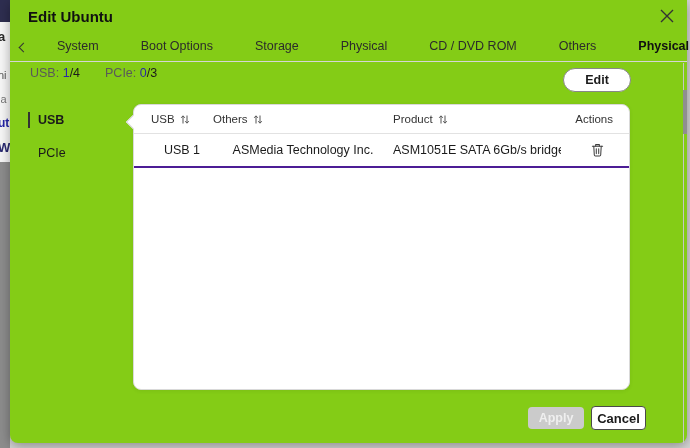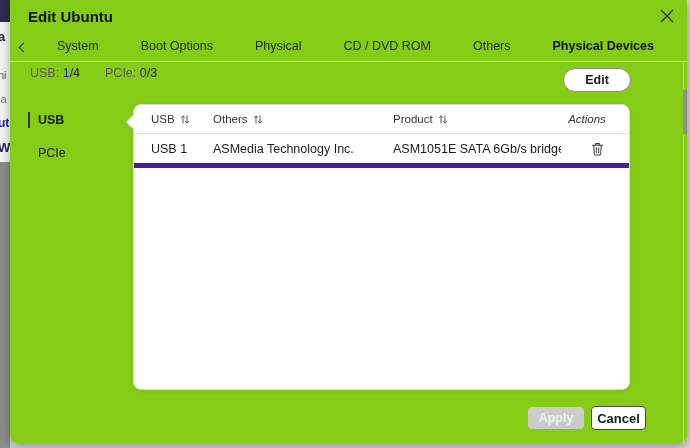--- a/index.html
+++ b/index.html
@@ -93,23 +93,23 @@
     position:absolute; left:-6px; top:12px; width:10px; height:10px;
     background:#fff; border-left:1px solid #d9d9d9; border-bottom:1px solid #d9d9d9;
     transform:rotate(45deg);
   }
   .tbl-header, .tbl-row {
     display:grid; grid-template-columns:62px 180px 168px 1fr;
     padding:0 16px 0 17px; align-items:center;
   }
   .tbl-header { height:29px; border-bottom:1px solid #e2e2e2; }
   .th { font-size:11.5px; color:#333; display:flex; align-items:center; gap:5px; }
-  .th.actions { justify-content:center;font-style:italic; }
+  .th.actions { justify-content:flex-end; }
   .sort-ic { display:inline-flex; cursor:pointer; }
-  .tbl-row { height:34px; border-bottom:5px solid #4c1d95; }
+  .tbl-row { height:34px; border-bottom:2px solid #4c1d95;text-align:center; }
   .td { font-size:12.5px; color:#1b1b1b; white-space:nowrap; overflow:hidden; }
   .td.actions { display:flex; justify-content:flex-end; padding-right:9px; }
   .trash-btn { cursor:pointer; display:inline-flex; }
 
   
   .apply-btn {
     position:absolute; left:518px; top:407px; width:56px; height:22px;
     background:#cbcbcb; border:none; border-radius:4px;
     font-family:"Liberation Sans", sans-serif;
     font-size:12.5px; font-weight:bold; color:#efefef;
@@ -148,20 +148,21 @@
     </svg>
   </div>
 
   <div class="tabbar">
     <div class="tab-back">
       <span class="chev"></span>
     </div>
     <div class="tabs">
       <div class="tab">System</div>
       <div class="tab">Boot Options</div>
+      <div class="tab">Storage</div>
       <div class="tab">Physical</div>
       <div class="tab">CD / DVD ROM</div>
       <div class="tab">Others</div>
       <div class="tab active">Physical Devices</div>
     </div>
   </div>
 
   <div class="summary">
     <span>USB:</span>
     <span class="num">1</span><span class="tot">/4</span>

